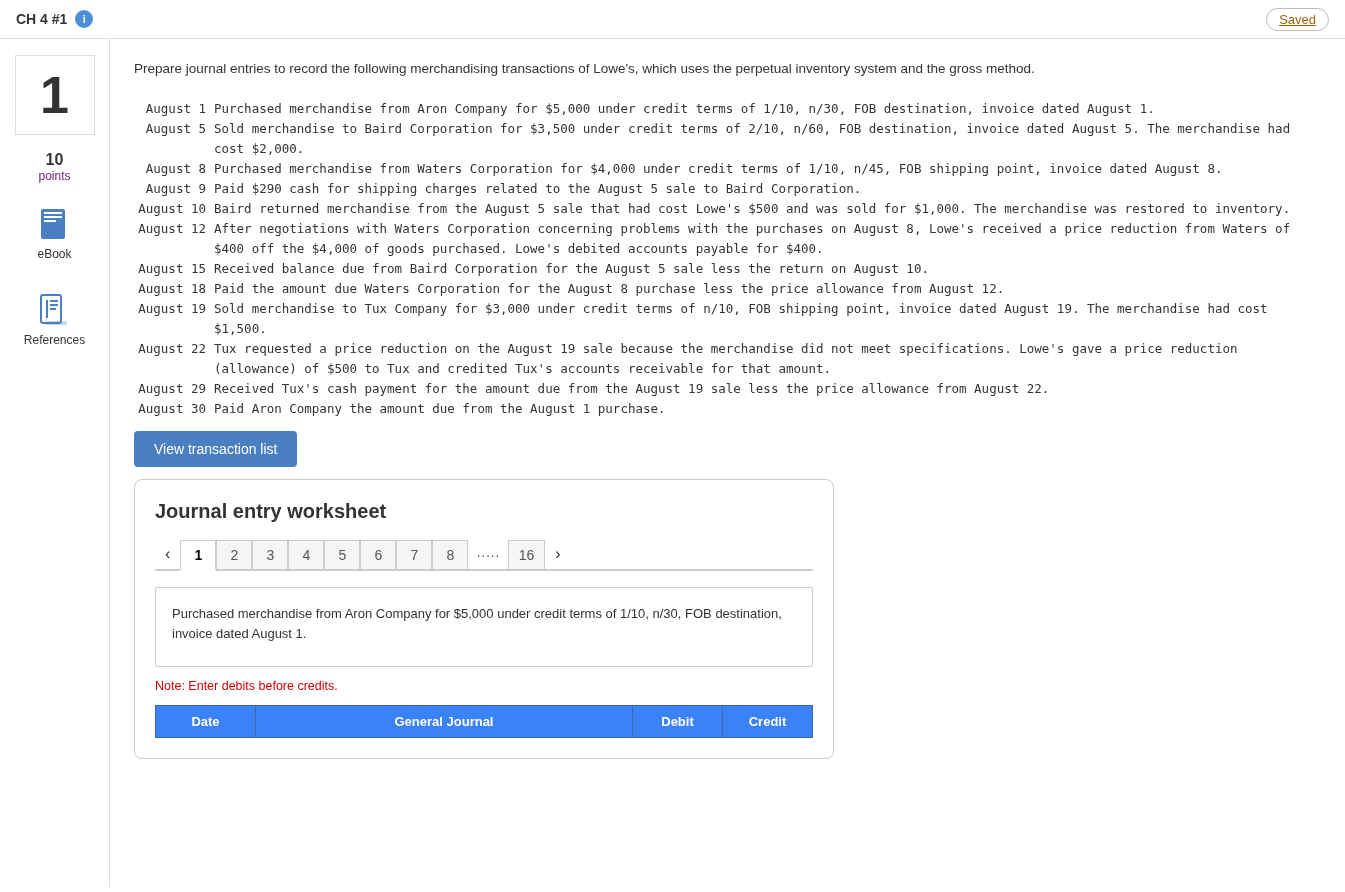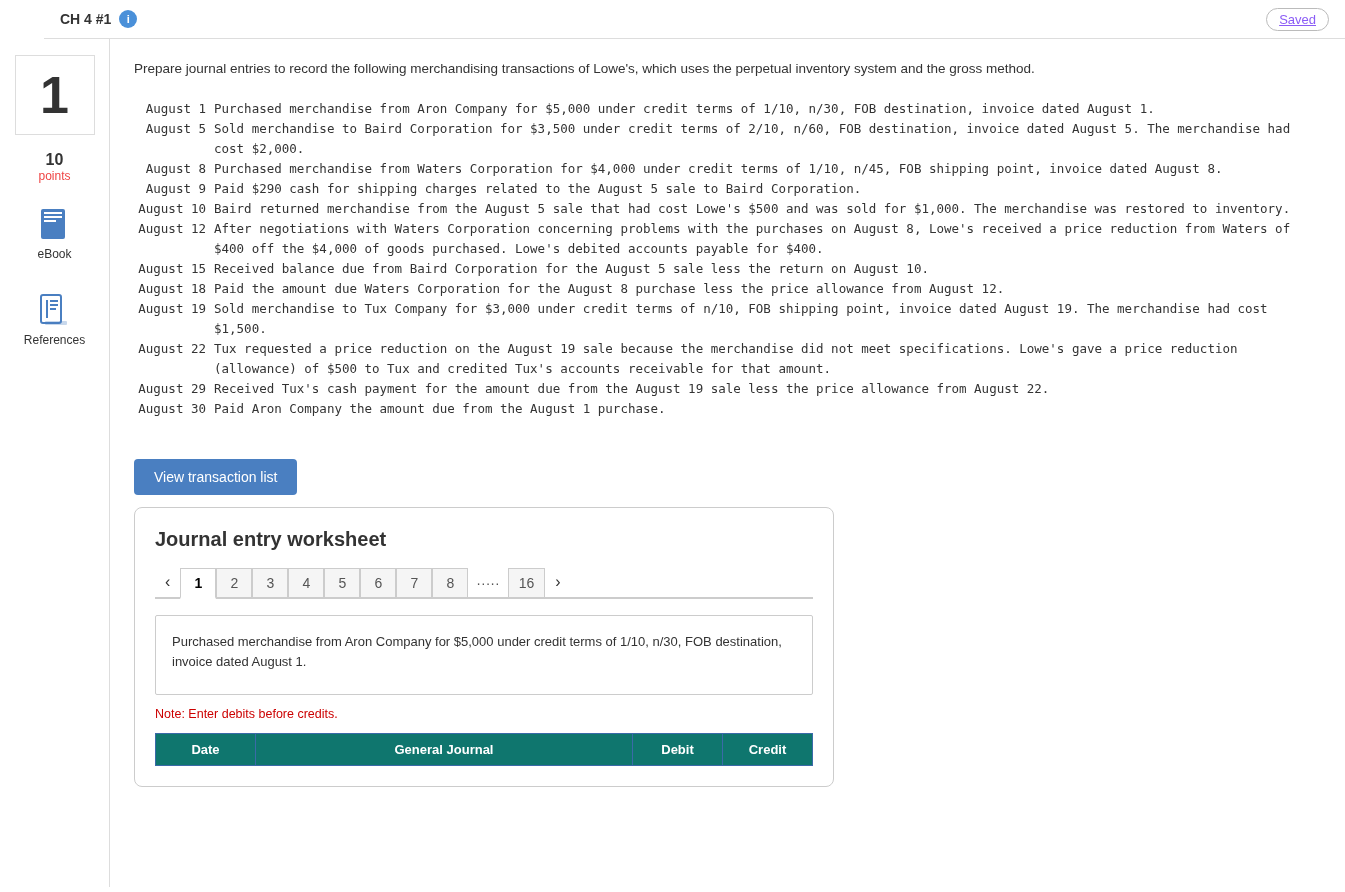--- a/index.html
+++ b/index.html
@@ -6,73 +6,72 @@
     body { font-family: Arial, sans-serif; font-size: 13px; background: #fff; color: #333; }
 
     
     .header {
       display: flex;
       align-items: center;
       justify-content: space-between;
       padding: 10px 16px;
       border-bottom: 1px solid #ddd;
       background: #fff;
-      margin-left: 44px;
     }
     .header-left { display: flex; align-items: center; gap: 8px; }
     .chapter-title { font-size: 14px; font-weight: bold; color: #333; }
     .info-icon {
       display: inline-flex; align-items: center; justify-content: center;
       width: 18px; height: 18px; border-radius: 50%;
       background: #4a90d9; color: #fff; font-size: 11px; font-weight: bold;
     }
     .saved-badge {
       border: 1px solid #bbb; border-radius: 12px;
-      padding: 3px 12px; font-size: 13px; color: #8b5cf6; text-decoration: underline;
+      padding: 3px 12px; font-size: 13px; color: #a16207; text-decoration: underline;
     }
 
     
     .main-layout { display: flex; min-height: calc(892px - 44px); }
 
     
     .sidebar {
       width: 110px; border-right: 1px solid #ddd;
       display: flex; flex-direction: column; align-items: center;
       padding: 16px 8px;
       gap: 16px;
     }
     .question-number-box {
       width: 80px; height: 80px; border: 1px solid #ddd;
       display: flex; align-items: center; justify-content: center;
       font-size: 52px; font-weight: bold; color: #333;
     }
     .points-box { text-align: center; }
     .points-value { font-size: 16px; font-weight: bold; color: #333; }
-    .points-label { font-size: 12px; color: #ef4444; }
+    .points-label { font-size: 12px; color: #701a75; }
 
     .sidebar-tool {
       display: flex; flex-direction: column; align-items: center;
       cursor: pointer; gap: 4px;
       padding: 8px 12px; border-radius: 4px;
     }
     .tool-icon {
       width: 36px; height: 36px;
       display: flex; align-items: center; justify-content: center;
     }
     .tool-label { font-size: 12px; color: #333; }
 
     
     .content { flex: 1; padding: 20px 24px; overflow-y: auto; }
 
     .question-text {
       font-size: 13.5px; line-height: 1.5; margin-bottom: 20px; color: #333;
     }
 
     
-    .transactions { font-family: monospace; font-size: 12.5px; line-height: 1.6; margin-bottom: 40px; }
+    .transactions { font-family: monospace; font-size: 12.5px; line-height: 1.6; margin-bottom: 12px; }
     .transaction-row { display: flex; }
     .t-date { width: 80px; flex-shrink: 0; text-align: right; padding-right: 8px; }
     .t-text { flex: 1; }
 
     
     .btn-view-transaction {
       background: #4a7fc1; color: #fff; border: none; border-radius: 4px;
       padding: 10px 20px; font-size: 14px; cursor: pointer;
       margin-bottom: 12px;
     }
@@ -112,21 +111,21 @@
     }
 
     
     .note-text { color: #c00; font-size: 12.5px; margin-bottom: 12px; }
 
     
     .journal-table {
       width: 100%; border-collapse: collapse; font-size: 13px;
     }
     .journal-table th {
-      background: #0f766e; color: #fff; padding: 8px 12px;
+      background: #3b82f6; color: #fff; padding: 8px 12px;
       border: 1px solid #3a6aa8; text-align: center; font-weight: bold;
     }
     .journal-table th.date-col { width: 100px; }
     .journal-table th.journal-col { }
     .journal-table th.debit-col { width: 90px; }
     .journal-table th.credit-col { width: 90px; }
   </style>
 </head>
 <body>
 

